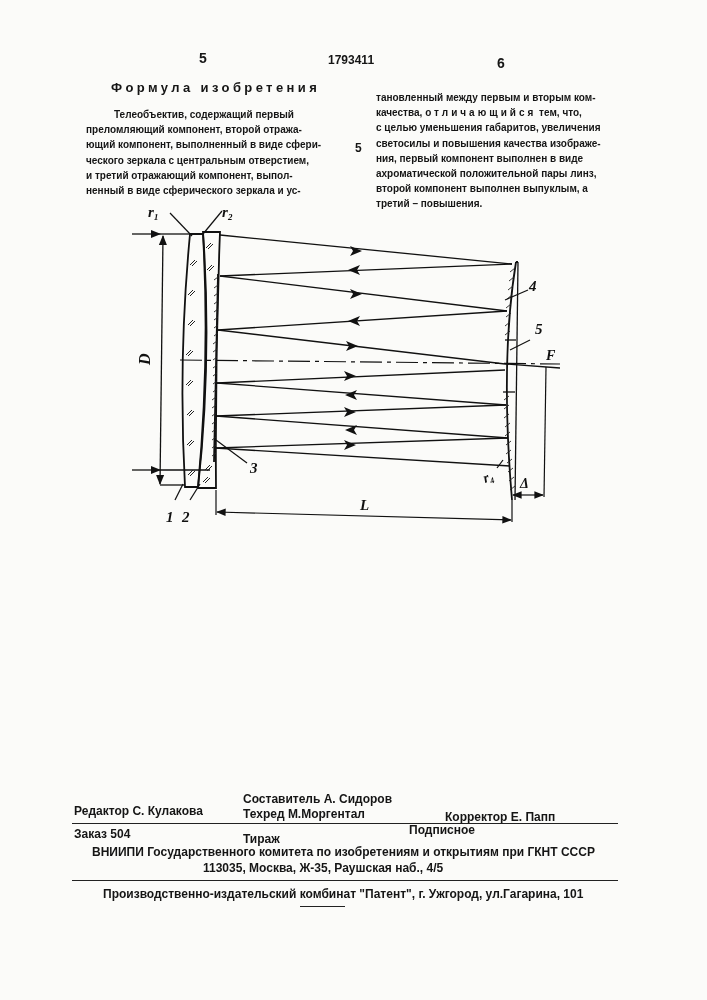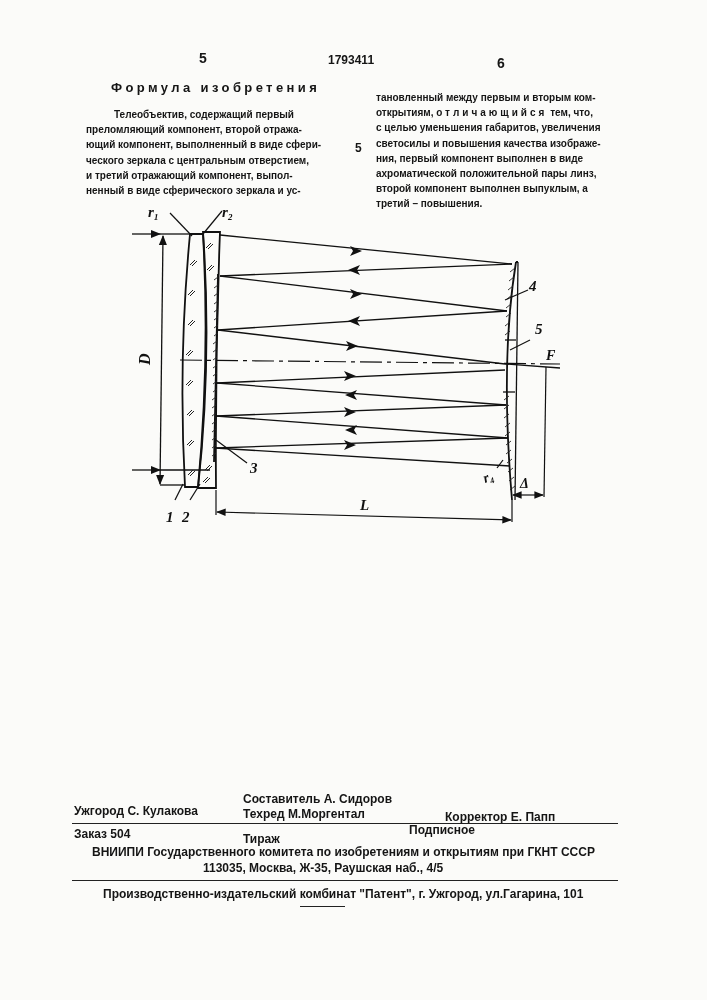--- a/index.html
+++ b/index.html
@@ -35,21 +35,21 @@
   <span class="line">ческого зеркала с центральным отверстием,</span>
   <span class="line">и третий отражающий компонент, выпол-</span>
   <span class="line">ненный в виде сферического зеркала и ус-</span>
 </div>
 
 <div class="abs line-num" style="left:355px; top:141px;">5</div>
 
 <div class="abs col" style="left:376px; top:90px; width:268px;">
   <span class="line">тановленный между первым и вторым ком-</span>
   <span class="line">
-    <span>открытиям,</span>
+    <span>качества,</span>
     <span class="spaced">отличающийся</span>
     <span>тем, что,</span>
   </span>
   <span class="line">с целью уменьшения габаритов, увеличения</span>
   <span class="line">светосилы и повышения качества изображе-</span>
   <span class="line">ния, первый компонент выполнен в виде</span>
   <span class="line">ахроматической положительной пары линз,</span>
   <span class="line">второй компонент выполнен выпуклым, а</span>
   <span class="line">третий – повышения.</span>
 </div>
@@ -162,21 +162,21 @@
   <line x1="513" y1="495" x2="543" y2="495" stroke="#111" stroke-width="1.2" marker-start="url(#arr)" marker-end="url(#arr)"></line>
   <text x="520" y="488" font-size="14">Δ</text>
 
   <line x1="216" y1="490" x2="216" y2="515" stroke="#111" stroke-width="1.2"></line>
   <line x1="512" y1="500" x2="512" y2="522" stroke="#111" stroke-width="1.2"></line>
   <line x1="217" y1="512" x2="511" y2="520" stroke="#111" stroke-width="1.2" marker-start="url(#arr)" marker-end="url(#arr)"></line>
   <text x="360" y="510" font-size="15">L</text>
 </svg>
 
 <div class="abs foot" style="left:243px; top:792px;">Составитель А. Сидоров</div>
-<div class="abs foot" style="left:74px; top:804px;">Ужгород С. Кулакова</div>
+<div class="abs foot" style="left:74px; top:804px;">Редактор С. Кулакова</div>
 <div class="abs foot" style="left:243px; top:807px;text-align:right;">Техред М.Моргентал</div>
 <div class="abs foot" style="left:409px; top:810px;margin-left:36px;">Корректор Е. Папп</div>
 <div class="rule" style="left:72px; top:823px; width:546px;"></div>
 <div class="abs foot" style="left:74px; top:827px;">Заказ 504</div>
 <div class="abs foot" style="left:243px; top:832px;">Тираж</div>
 <div class="abs foot" style="left:409px; top:823px;">Подписное</div>
 <div class="abs foot" style="left:92px; top:845px;">ВНИИПИ Государственного комитета по изобретениям и открытиям при ГКНТ СССР</div>
 <div class="abs foot" style="left:203px; top:861px;">113035, Москва, Ж-35, Раушская наб., 4/5</div>
 <div class="rule" style="left:72px; top:880px; width:546px;"></div>
 <div class="abs foot" style="left:103px; top:887px;">Производственно-издательский комбинат "Патент", г. Ужгород, ул.Гагарина, 101</div>

